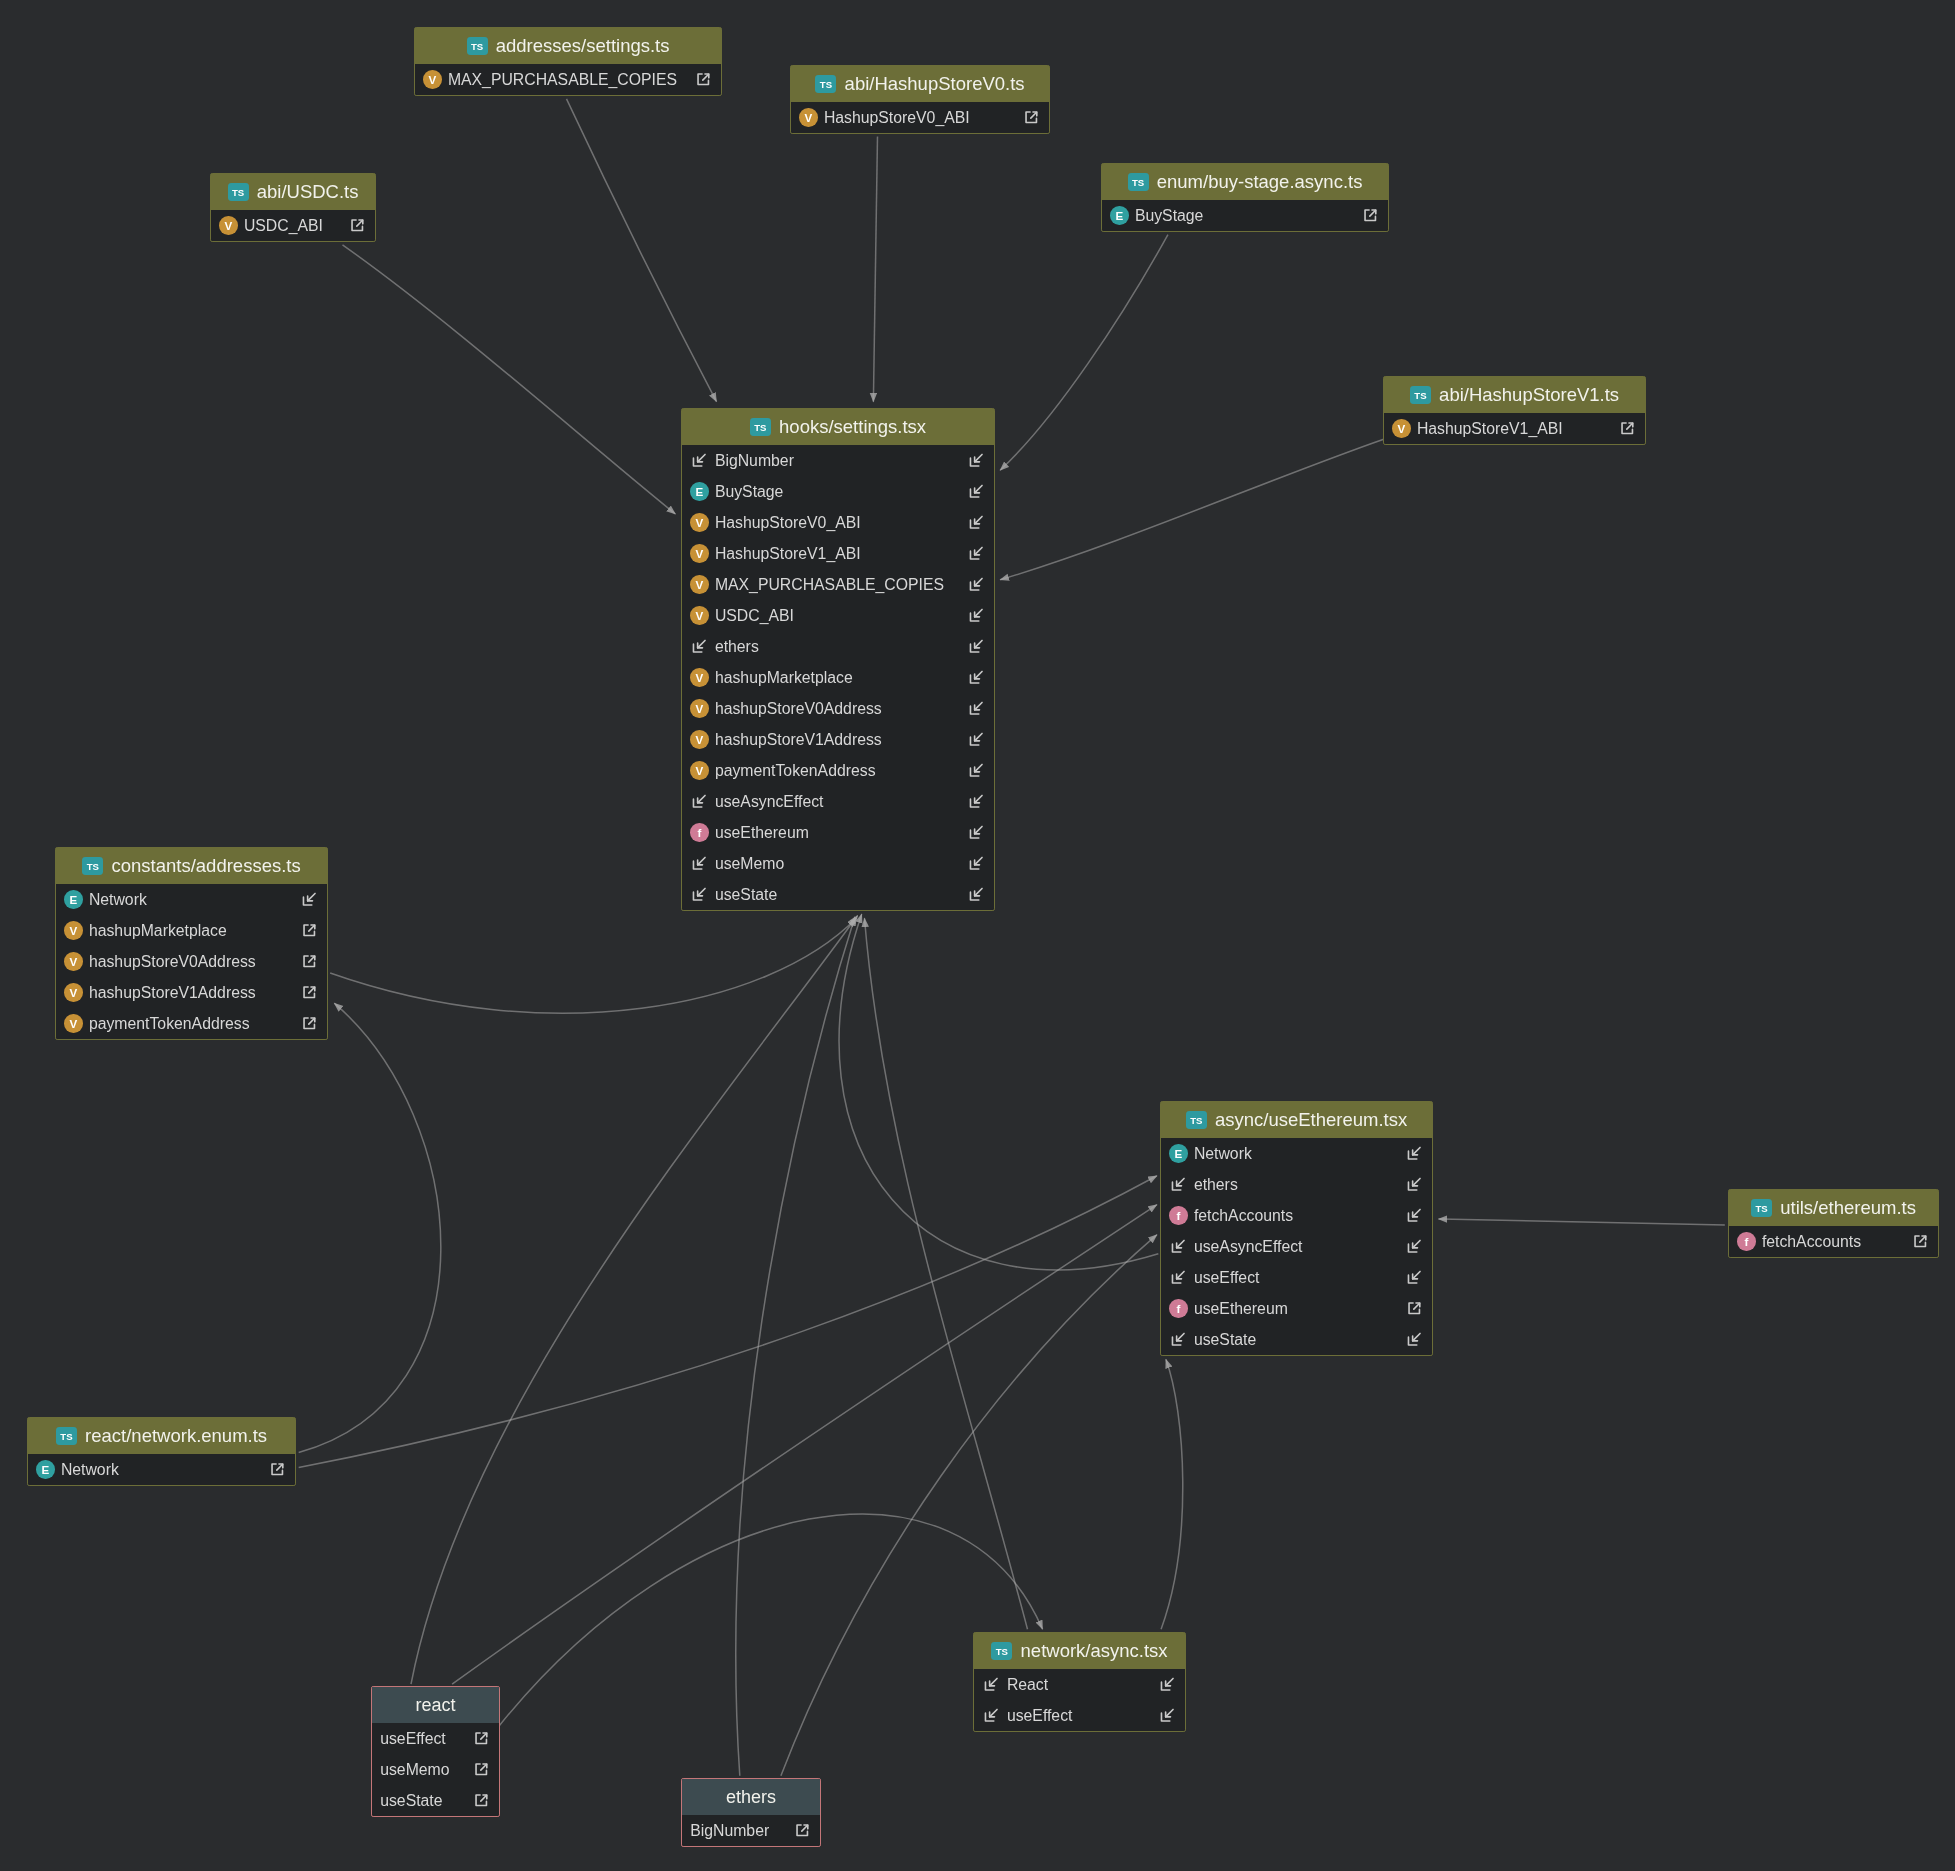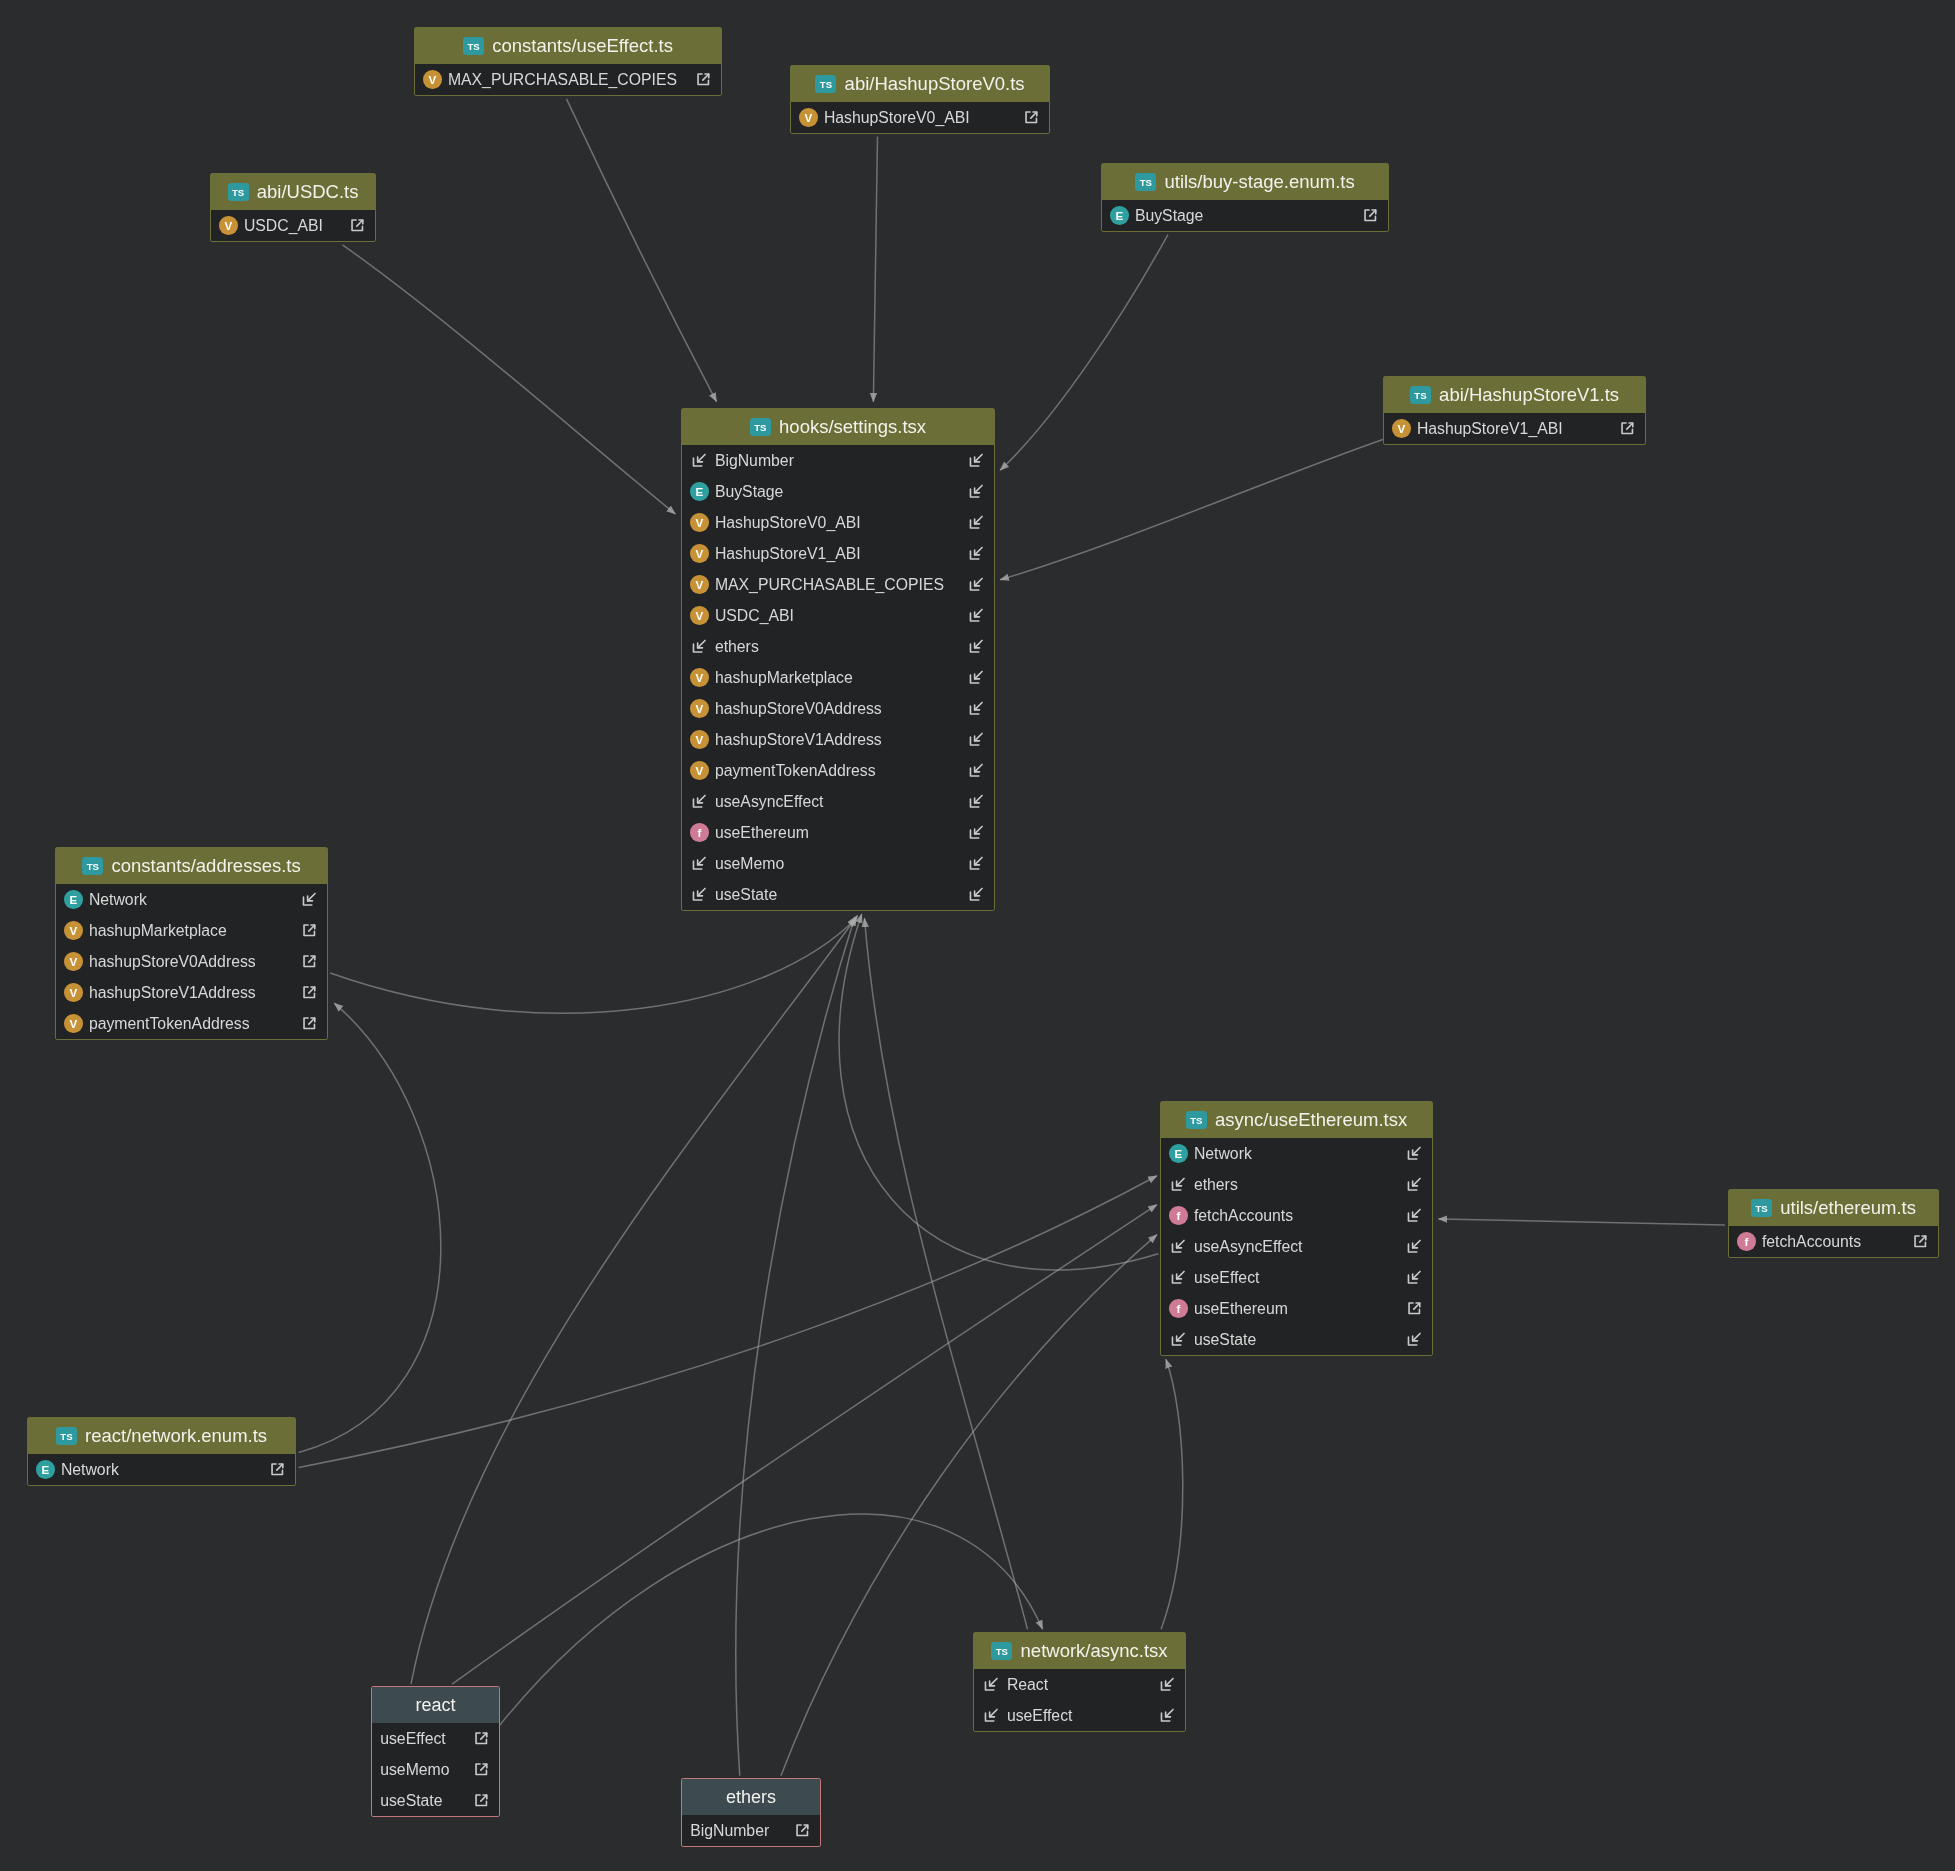--- a/index.html
+++ b/index.html
@@ -123,21 +123,21 @@
       <path d="M 1080 2592 C 1050 2150, 1140 1680, 1248 1338" class="edge" marker-end="url(#arrowhead)"></path>
       <path d="M 1140 2592 C 1260 2280, 1460 2000, 1689 1802" class="edge" marker-end="url(#arrowhead)"></path>
       <path d="M 1500 2378 C 1400 2000, 1290 1680, 1262 1340" class="edge" marker-end="url(#arrowhead)"></path>
       <path d="M 1695 2378 C 1742 2250, 1730 2060, 1702 1984" class="edge" marker-end="url(#arrowhead)"></path>
       <path d="M 482 1420 C 800 1532, 1120 1472, 1250 1340" class="edge" marker-end="url(#arrowhead)"></path>
     </svg>
   <div id="graph">
       <div class="node" style="left: 414px; top: 27px; width: 308px;">
         <div class="node-header">
           <span class="file-badge">TS</span>
-          <span>constants/useEffect.ts</span>
+          <span>addresses/settings.ts</span>
         </div>
         <div class="row">
           <span class="badge badge-var">V</span>
           <span class="label">MAX_PURCHASABLE_COPIES</span>
           <svg viewBox="0 0 16 16" class="glyph">
             <path d="M7 3.5 H3.5 V12.5 H12.5 V9"></path>
             <path d="M9.5 3.5 H12.8 V6.8"></path>
             <path d="M12.6 3.7 L7.6 8.7"></path>
           </svg>
         </div>
@@ -168,21 +168,21 @@
           <svg viewBox="0 0 16 16" class="glyph">
             <path d="M7 3.5 H3.5 V12.5 H12.5 V9"></path>
             <path d="M9.5 3.5 H12.8 V6.8"></path>
             <path d="M12.6 3.7 L7.6 8.7"></path>
           </svg>
         </div>
       </div>
       <div class="node" style="left: 1101px; top: 163px; width: 288px;">
         <div class="node-header">
           <span class="file-badge">TS</span>
-          <span>utils/buy-stage.enum.ts</span>
+          <span>enum/buy-stage.async.ts</span>
         </div>
         <div class="row">
           <span class="badge badge-enum">E</span>
           <span class="label">BuyStage</span>
           <svg viewBox="0 0 16 16" class="glyph">
             <path d="M7 3.5 H3.5 V12.5 H12.5 V9"></path>
             <path d="M9.5 3.5 H12.8 V6.8"></path>
             <path d="M12.6 3.7 L7.6 8.7"></path>
           </svg>
         </div>

